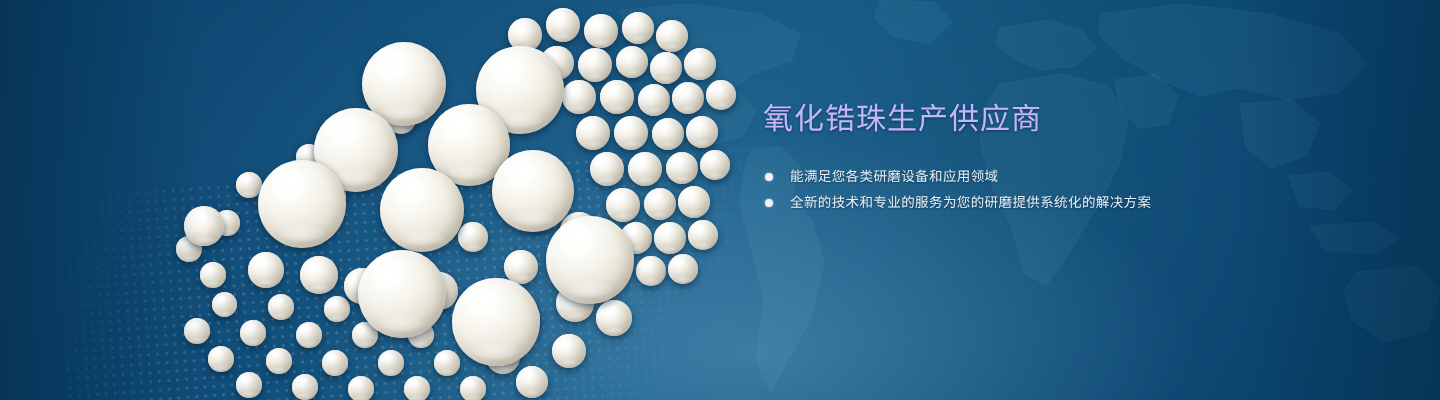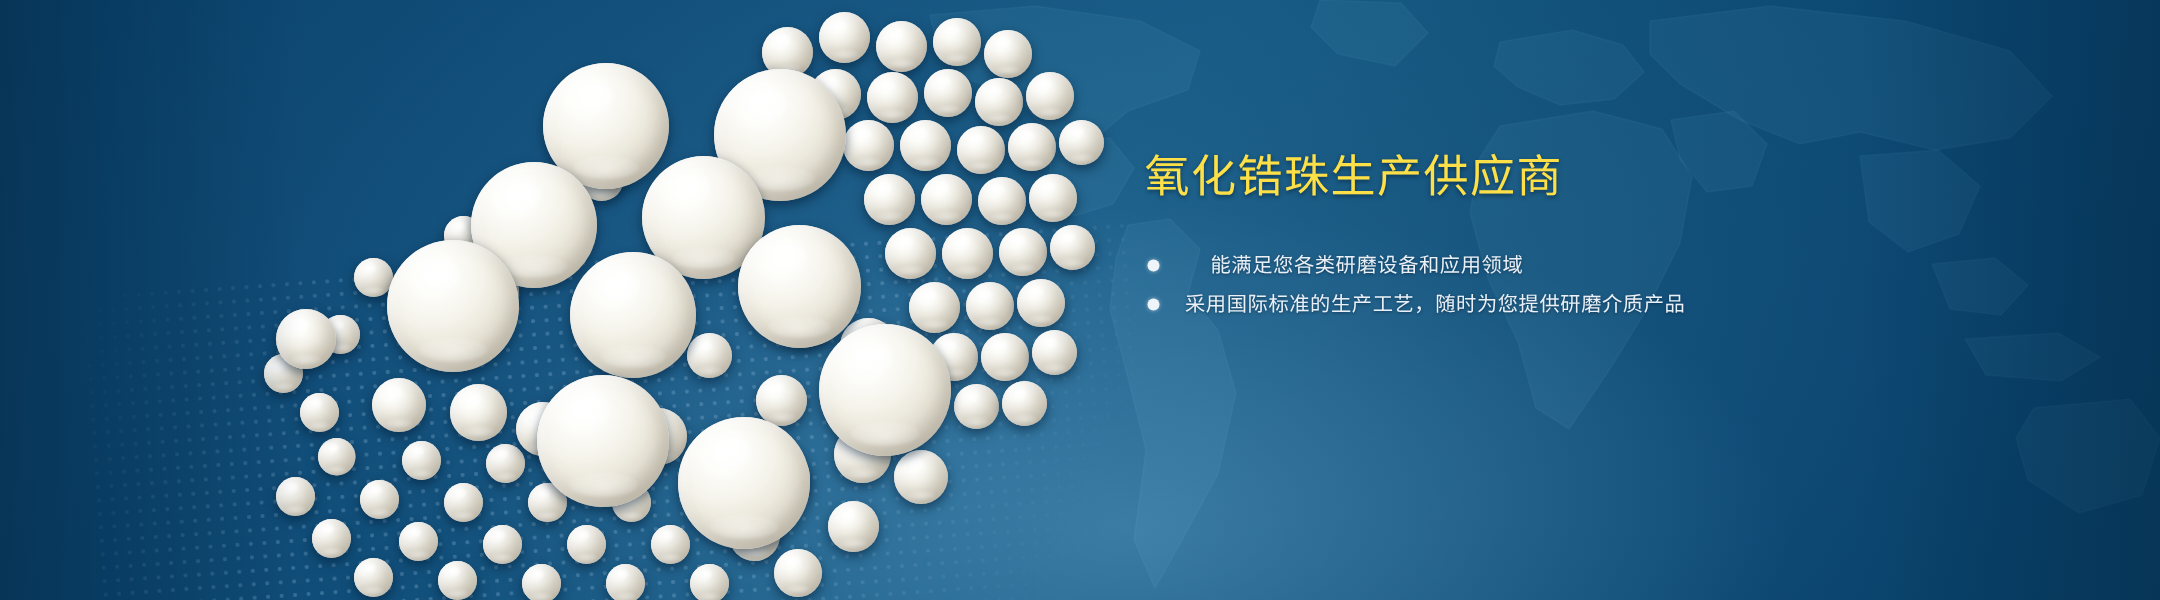--- a/index.html
+++ b/index.html
@@ -95,21 +95,21 @@
     filter:blur(1.2px);
   }
 
   
   .copy{
     position:absolute;
     left:763px; top:100px;
     width:560px;
   }
   .headline{
-    color:#fde047;
+    color:#c4b5fd;
     font-size:30px;
     line-height:38px;
     font-weight:400;
     letter-spacing:1px;
     text-shadow:0 1px 3px rgba(0,22,44,0.55);
     white-space:nowrap;
   }
   .bullets{
     list-style:none;
     margin-top:27px;
@@ -125,21 +125,21 @@
     text-shadow:0 1px 2px rgba(0,20,40,0.5);
   }
   .bullet .dot{
     position:absolute;
     left:2px; top:8px;
     width:8px; height:8px;
     border-radius:50%;
     background:#eef4f9;
     box-shadow:0 0 3px rgba(255,255,255,0.5);
   }
-  .bullet .line2{ display:block;margin-left:17px; }
+  .bullet .line2{ display:block; }
 </style>
 </head>
 <body>
 
 <div class="banner">
 
   <div class="bg-base"></div>
 
   <div class="bg-map">
     <svg viewBox="0 0 1440 400" preserveAspectRatio="none" aria-hidden="true">
@@ -272,22 +272,22 @@
 
     <h1 class="headline">氧化锆珠生产供应商</h1>
 
     <ul class="bullets">
 
       <li class="bullet">
         <span class="dot"></span>
         <span class="line2">能满足您各类研磨设备和应用领域</span>
       </li>
 
-
       <li class="bullet">
         <span class="dot"></span>
-        <span>采用国际标准的生产工艺，随时为您提供研磨介质产品</span>
+        <span>全新的技术和专业的服务为您的研磨提供系统化的解决方案</span>
       </li>
+
 
     </ul>
   </div>
 
 </div>
 
 </body></html>

